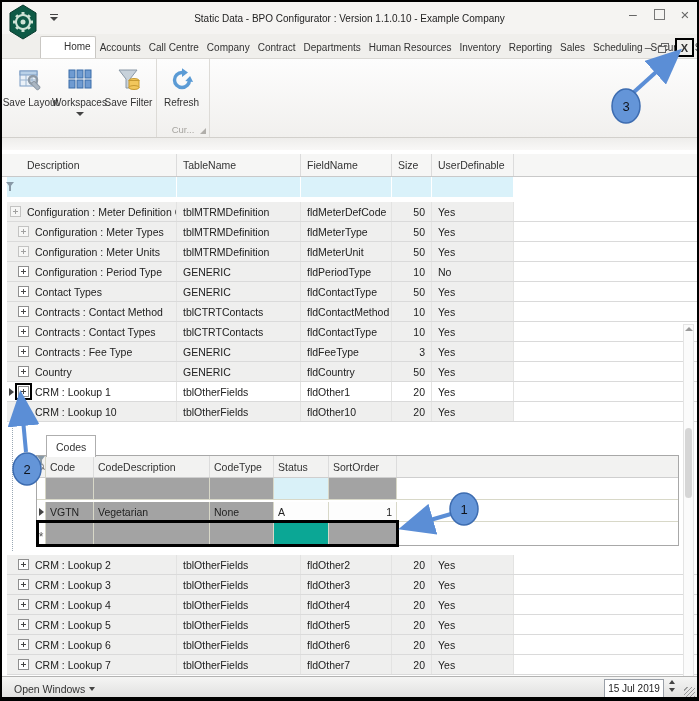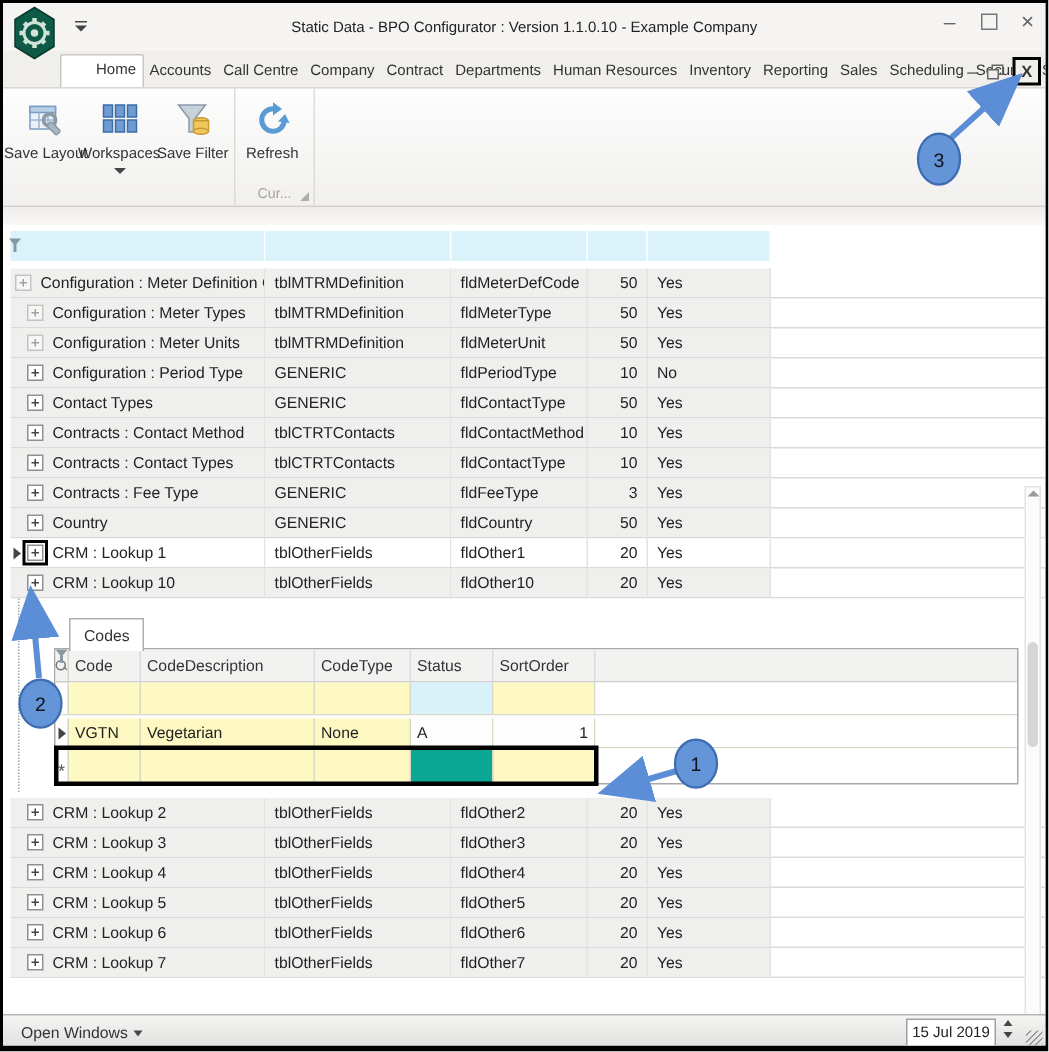--- a/index.html
+++ b/index.html
@@ -80,21 +80,21 @@
   .detail-band::before{content:'';position:absolute;left:10px;top:0;bottom:4px;border-left:1px dotted #9aa8b4;}
   .codes-tab{position:absolute;left:44px;top:13px;height:21px;padding:0 9px;background:#fff;
     border:1px solid #aeaeae;border-bottom:none;z-index:2;font-size:10.5px;color:#333;display:flex;align-items:center;}
   .cgrid{position:absolute;left:34px;right:18px;top:33px;height:89px;border:1px solid #a8a8a8;background:#fff;box-sizing:content-box;}
   .crow{display:grid;grid-template-columns:9px 48px 116px 64px 55px 68px 1fr;box-sizing:border-box;}
   .chead{height:22px;background:#f2f2f1;border-bottom:1px solid #cfcfcf;}
   .chead .hcell{font-size:10.5px;color:#333;display:flex;align-items:center;padding-left:4px;border-right:1px solid #dcdcdc;}
   .chead .ind,.cfilter .ind,.cdata .ind,.cnew .ind{border-right:1px solid #d5d5c5;display:flex;align-items:center;justify-content:center;padding:0;}
   .chead .hfill{border-right:none;}
   .cfilter{height:22px;border-bottom:1px solid #d8d8c8;}
-  .ycell{background:#fef9c3;border-right:1px solid #d8d8c8;font-size:10.5px;display:flex;align-items:center;padding-left:4px;color:#222;}
+  .ycell{background:#a3a3a3;border-right:1px solid #d8d8c8;font-size:10.5px;display:flex;align-items:center;padding-left:4px;color:#222;}
   .cfilter .status{background:#d9f1f8;}
   .cfilter .cfill,.cdata .cfill,.cnew .cfill{background:#fff;border-right:none;}
   .cgap{height:2px;background:#fff;}
   .cdata{height:20px;border-bottom:1px solid #d8d8c8;}
   .cdata .wcell{background:#fdfdfd;border-right:1px solid #d8d8c8;font-size:10.5px;display:flex;align-items:center;padding-left:4px;color:#222;}
   .cdata .num{justify-content:flex-end;padding-right:4px;padding-left:0;}
   .cnew{height:23px;}
   .cnew .teal{background:#0ba795;}
   .searchicon{position:relative;width:8px;height:8px;}
   .searchicon::before{content:'';position:absolute;left:0;top:0;width:5px;height:5px;border:1px solid #777;border-radius:50%;}
@@ -247,20 +247,28 @@
       </div>
       <div class="rgroup-caption">
         <span>Cur...</span>
         <span class="launcher"></span>
       </div>
     </div>
   </div>
   <div class="ribbon-strip"></div>
 
   <div class="grid-area">
+    <div class="ghead">
+      <div class="hcell">Description</div>
+      <div class="hcell">TableName</div>
+      <div class="hcell">FieldName</div>
+      <div class="hcell">Size</div>
+      <div class="hcell">UserDefinable</div>
+      <div class="hcell hfill"></div>
+    </div>
     <div class="gfilter">
       <span class="funnel"></span>
       <div class="fcell"></div>
       <div class="fcell"></div>
       <div class="fcell"></div>
       <div class="fcell"></div>
       <div class="fcell"></div>
       <div class="ffill"></div>
     </div>
 

